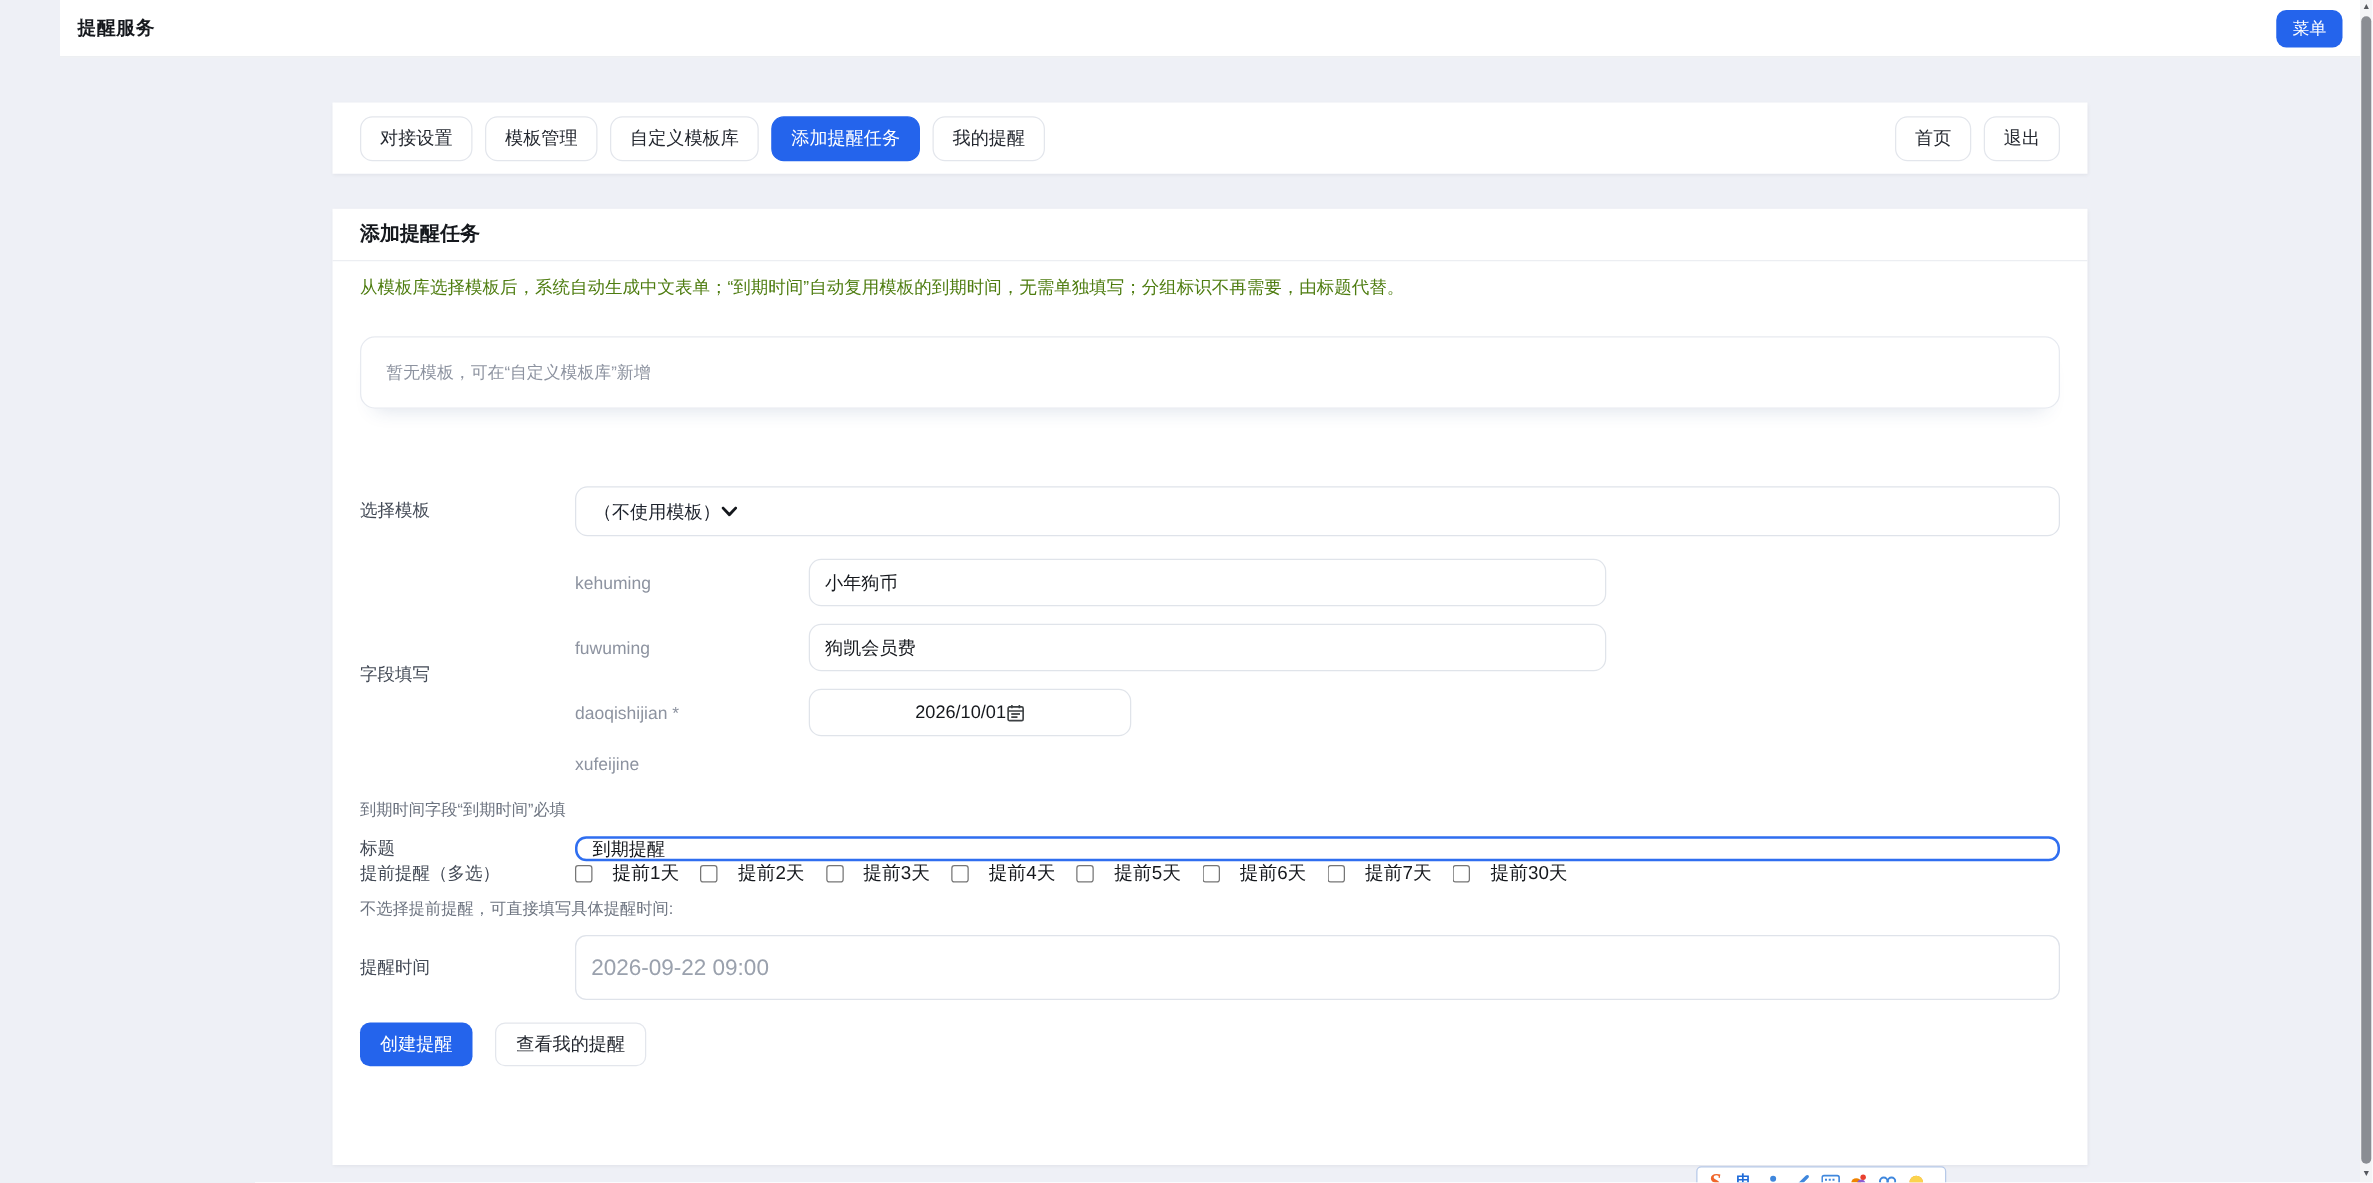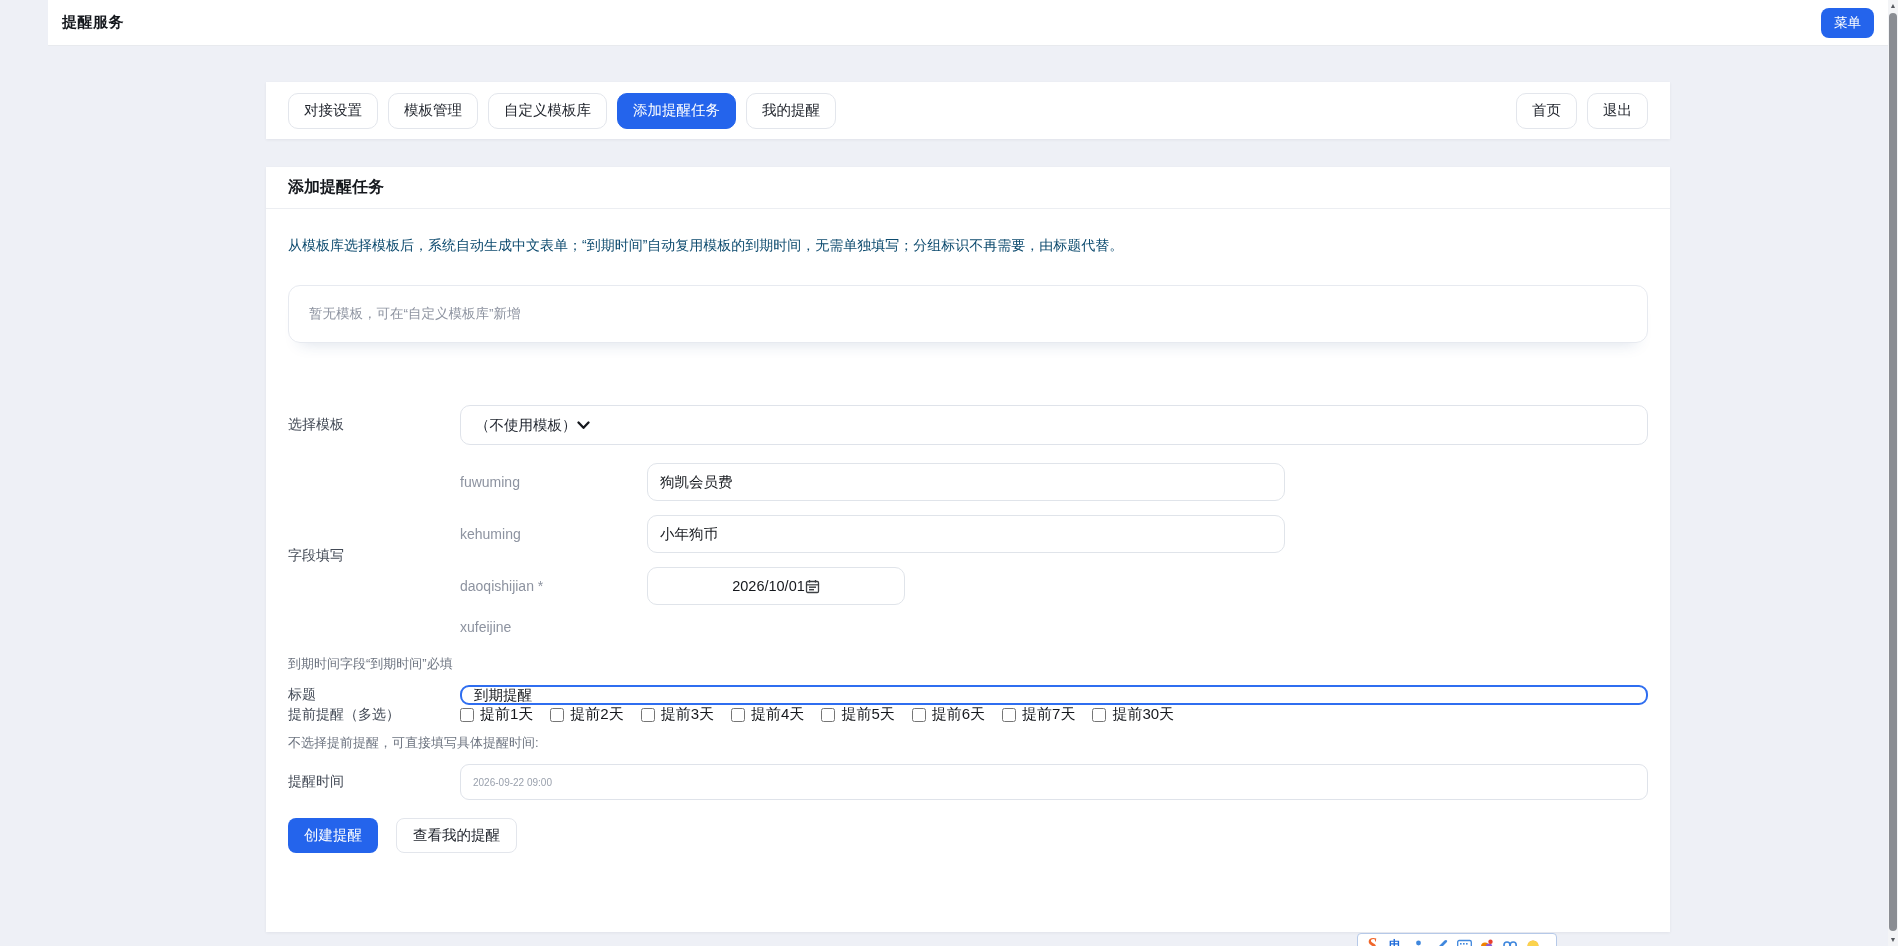--- a/index.html
+++ b/index.html
@@ -28,43 +28,43 @@
   .card{background:var(--card-bg);border-radius:0;box-shadow:0 1px 3px rgba(16,24,40,.06);}
 
   .nav-card{display:flex;align-items:center;justify-content:space-between;height:57px;padding:10px 22px;}
   .nav-group{display:flex;align-items:center;gap:10px;}
   .pill{height:36px;padding:0 15px;border-radius:10px;border:1px solid var(--border);background:#fff;font-size:14.5px;color:#23272f;cursor:pointer;font-family:inherit;white-space:nowrap;}
   .pill.active{background:var(--blue);border-color:var(--blue);color:#fff;}
 
   .main-card{margin-top:28px;height:765px;padding:0 22px 22px;}
   .card-head{height:42px;display:flex;align-items:center;border-bottom:1px solid #eceef2;margin:0 -22px;padding:0 22px;}
   .card-title{font-size:16px;font-weight:700;color:var(--text-dark);}
-  .desc{margin:28px 0 0;font-size:14px;color:#0c4a6e;}
+  .desc{margin:12px 0 0;font-size:14px;color:#4d7c0f;}
   .empty-box{margin-top:30px;height:58px;border:1px solid #e7eaf0;border-radius:12px;display:flex;align-items:center;padding:0 20px;color:var(--text-light);font-size:13.5px;box-shadow:0 12px 16px -12px rgba(40,70,130,.18);}
 
   .form{margin-top:62px;}
   .frow{display:grid;grid-template-columns:172px 1fr;align-items:center;}
   .flabel{font-size:14px;color:var(--text-mid);}
   .select-box{height:40px;border:1px solid #dfe3ea;border-radius:10px;background:#fff;display:flex;align-items:center;justify-content:flex-start;padding:0 14px;font-size:14.5px;color:#1c212b;cursor:pointer;}
 
   .fields-wrap{margin-top:18px;}
   .subrow{display:grid;grid-template-columns:187px auto;align-items:center;margin-bottom:14px;}
   .sublabel{font-size:14px;color:var(--text-light);}
   .tinput{height:38px;width:638px;border:1px solid var(--input-border);border-radius:10px;padding:0 12px;font-size:14.5px;color:var(--text-dark);background:#fff;font-family:inherit;}
   .date-box{width:258px;height:38px;border:1px solid var(--input-border);border-radius:10px;background:#fff;display:flex;align-items:center;justify-content:center;padding:0 11px;font-size:14.5px;color:var(--text-dark);cursor:pointer;}
 
   .note{font-size:13px;color:var(--text-gray);margin:6px 0 12px;}
   .row-title{}
   .title-input{height:20px;width:100%;border:2px solid #2f6ef0;border-radius:9px;padding:0 12px;font-size:14.5px;color:var(--text-dark);font-family:inherit;outline:none;}
   .row-checks{margin-bottom:10px;}
   .checks{display:flex;align-items:center;gap:17px;}
-  .check{display:flex;align-items:center;gap:6px;font-size:15px;color:#15181d;cursor:pointer;white-space:nowrap;}
+  .check{display:flex;align-items:center;gap:16px;font-size:15px;color:#15181d;cursor:pointer;white-space:nowrap;}
   .check input{width:14px;height:14px;margin:0;accent-color:#fff;}
   .note2{margin:0 0 12px;}
-  .remind-input{height:36px;width:100%;border:1px solid #dfe3ea;border-radius:9px;padding:0 12px;font-size:10px;color:#9aa1ad;font-family:inherit;background:#fff;}
+  .remind-input{height:52px;width:100%;border:1px solid #dfe3ea;border-radius:9px;padding:0 12px;font-size:18px;color:#9aa1ad;font-family:inherit;background:#fff;}
   .actions{margin-top:18px;display:flex;align-items:center;gap:18px;}
   .btn-primary{height:35px;padding:0 16px;background:var(--blue);color:#fff;border:none;border-radius:8px;font-size:14.5px;cursor:pointer;font-family:inherit;}
   .btn-outline{height:35px;padding:0 16px;background:#fff;color:#23272f;border:1px solid var(--border);border-radius:8px;font-size:14.5px;cursor:pointer;font-family:inherit;}
 
   
   .scrollbar{position:absolute;top:0;right:0;width:10px;height:100%;background:#f3f4f6;}
   .sb-arrow{position:absolute;left:0;width:10px;height:12px;font-size:7px;color:#55585e;text-align:center;line-height:12px;}
   .sb-arrow.up{top:0;}
   .sb-arrow.down{bottom:0;}
   .sb-thumb{position:absolute;left:1px;width:8px;top:13px;bottom:15px;background:#8a8d93;border-radius:4px;}
@@ -122,26 +122,26 @@
               <svg width="13" height="9" viewBox="0 0 13 9">
                   <path d="M1.5 1.5 L6.5 6.8 L11.5 1.5" fill="none" stroke="#15181d" stroke-width="2.3" stroke-linecap="round" stroke-linejoin="round"></path>
                 </svg>
             </div>
           </div>
 
           <div class="frow fields-wrap">
             <span class="flabel">字段填写</span>
             <div>
                 <div class="subrow">
+                  <span class="sublabel">kehuming</span>
+                  <input class="tinput" type="text" value="小年狗币" style="">
+                </div>
+                <div class="subrow">
                   <span class="sublabel">fuwuming</span>
                   <input class="tinput" type="text" value="狗凯会员费" style="">
-                </div>
-                <div class="subrow">
-                  <span class="sublabel">kehuming</span>
-                  <input class="tinput" type="text" value="小年狗币" style="">
                 </div>
                 <div class="subrow">
                   <span class="sublabel">daoqishijian *</span>
                   <div class="date-box">
                     <span>2026/10/01</span>
                     <svg width="15" height="15" viewBox="0 0 15 15">
                       <rect x="1.5" y="2.5" width="12" height="11" rx="1.2" fill="none" stroke="#3c4043" stroke-width="1.3"></rect>
                       <line x1="1.5" y1="5.8" x2="13.5" y2="5.8" stroke="#3c4043" stroke-width="1.2"></line>
                       <line x1="4.5" y1="1" x2="4.5" y2="3.6" stroke="#3c4043" stroke-width="1.3"></line>
                       <line x1="10.5" y1="1" x2="10.5" y2="3.6" stroke="#3c4043" stroke-width="1.3"></line>

